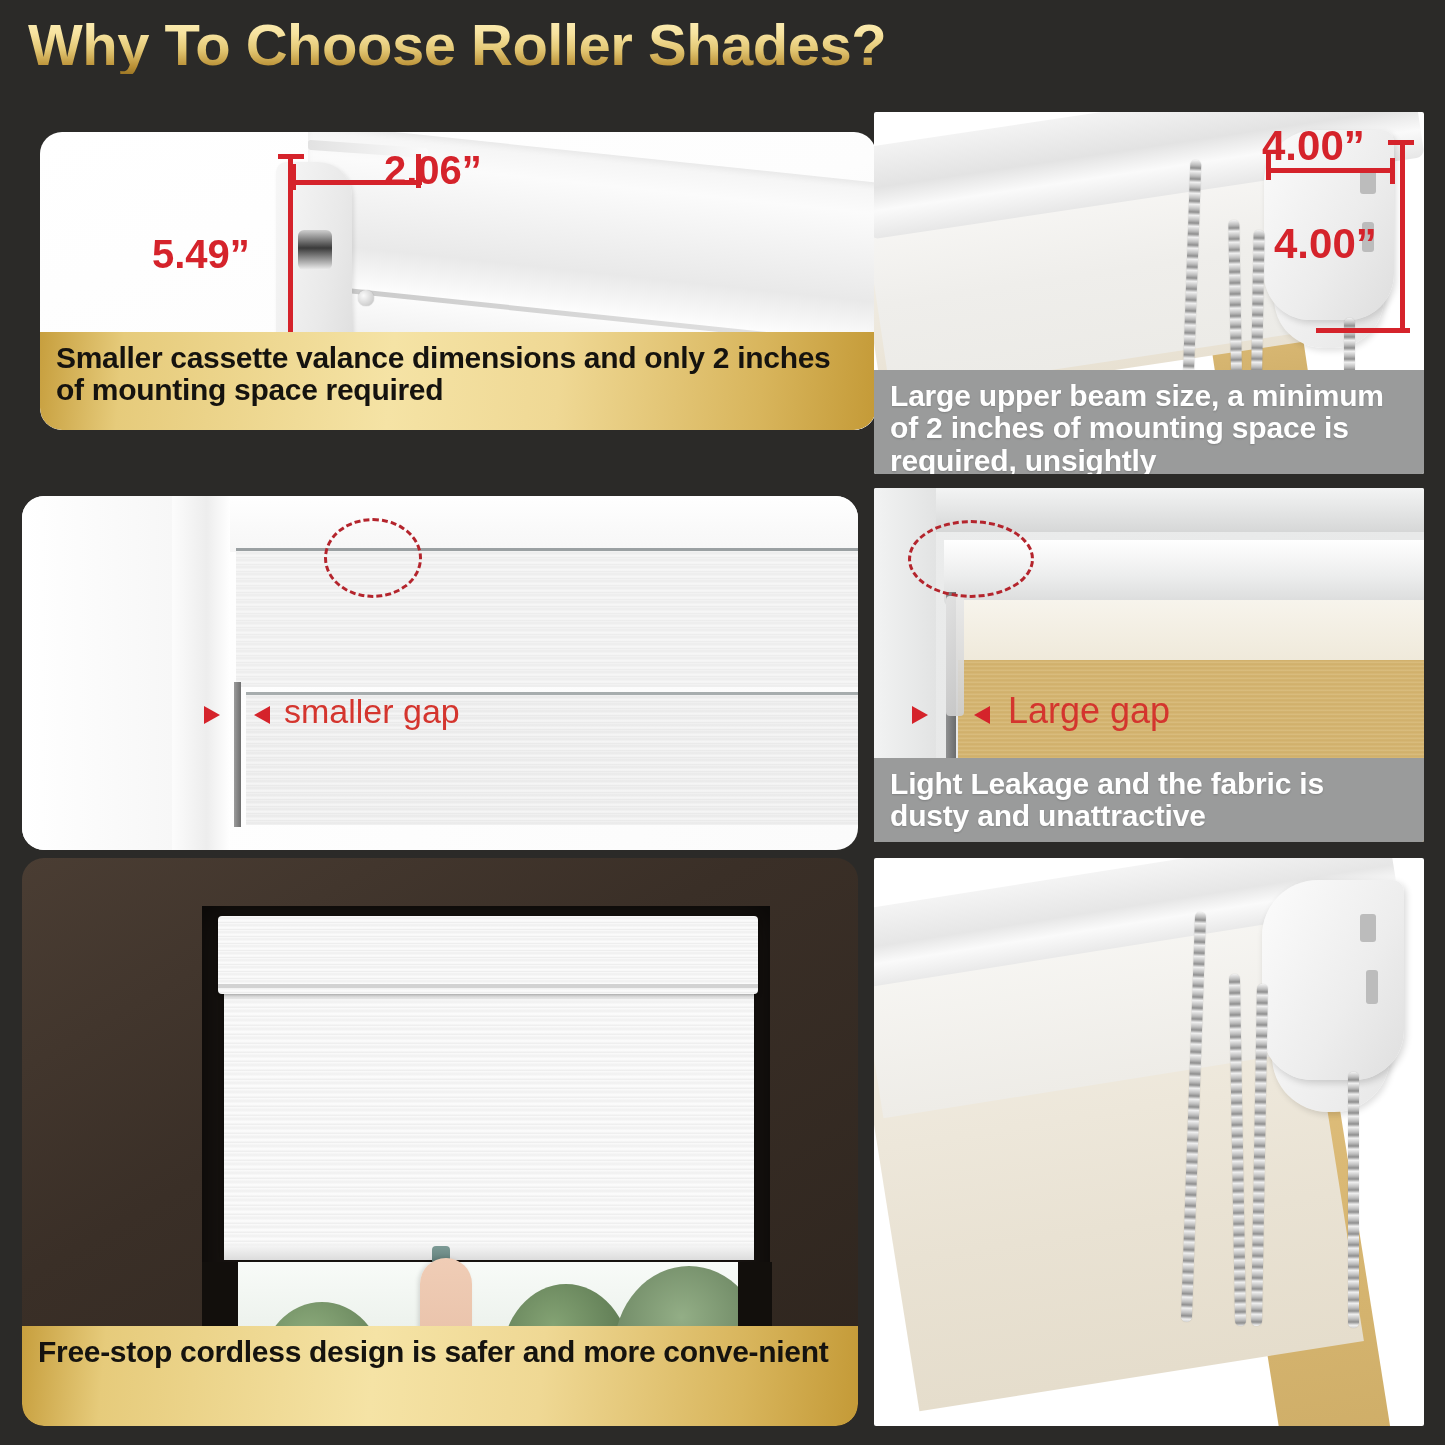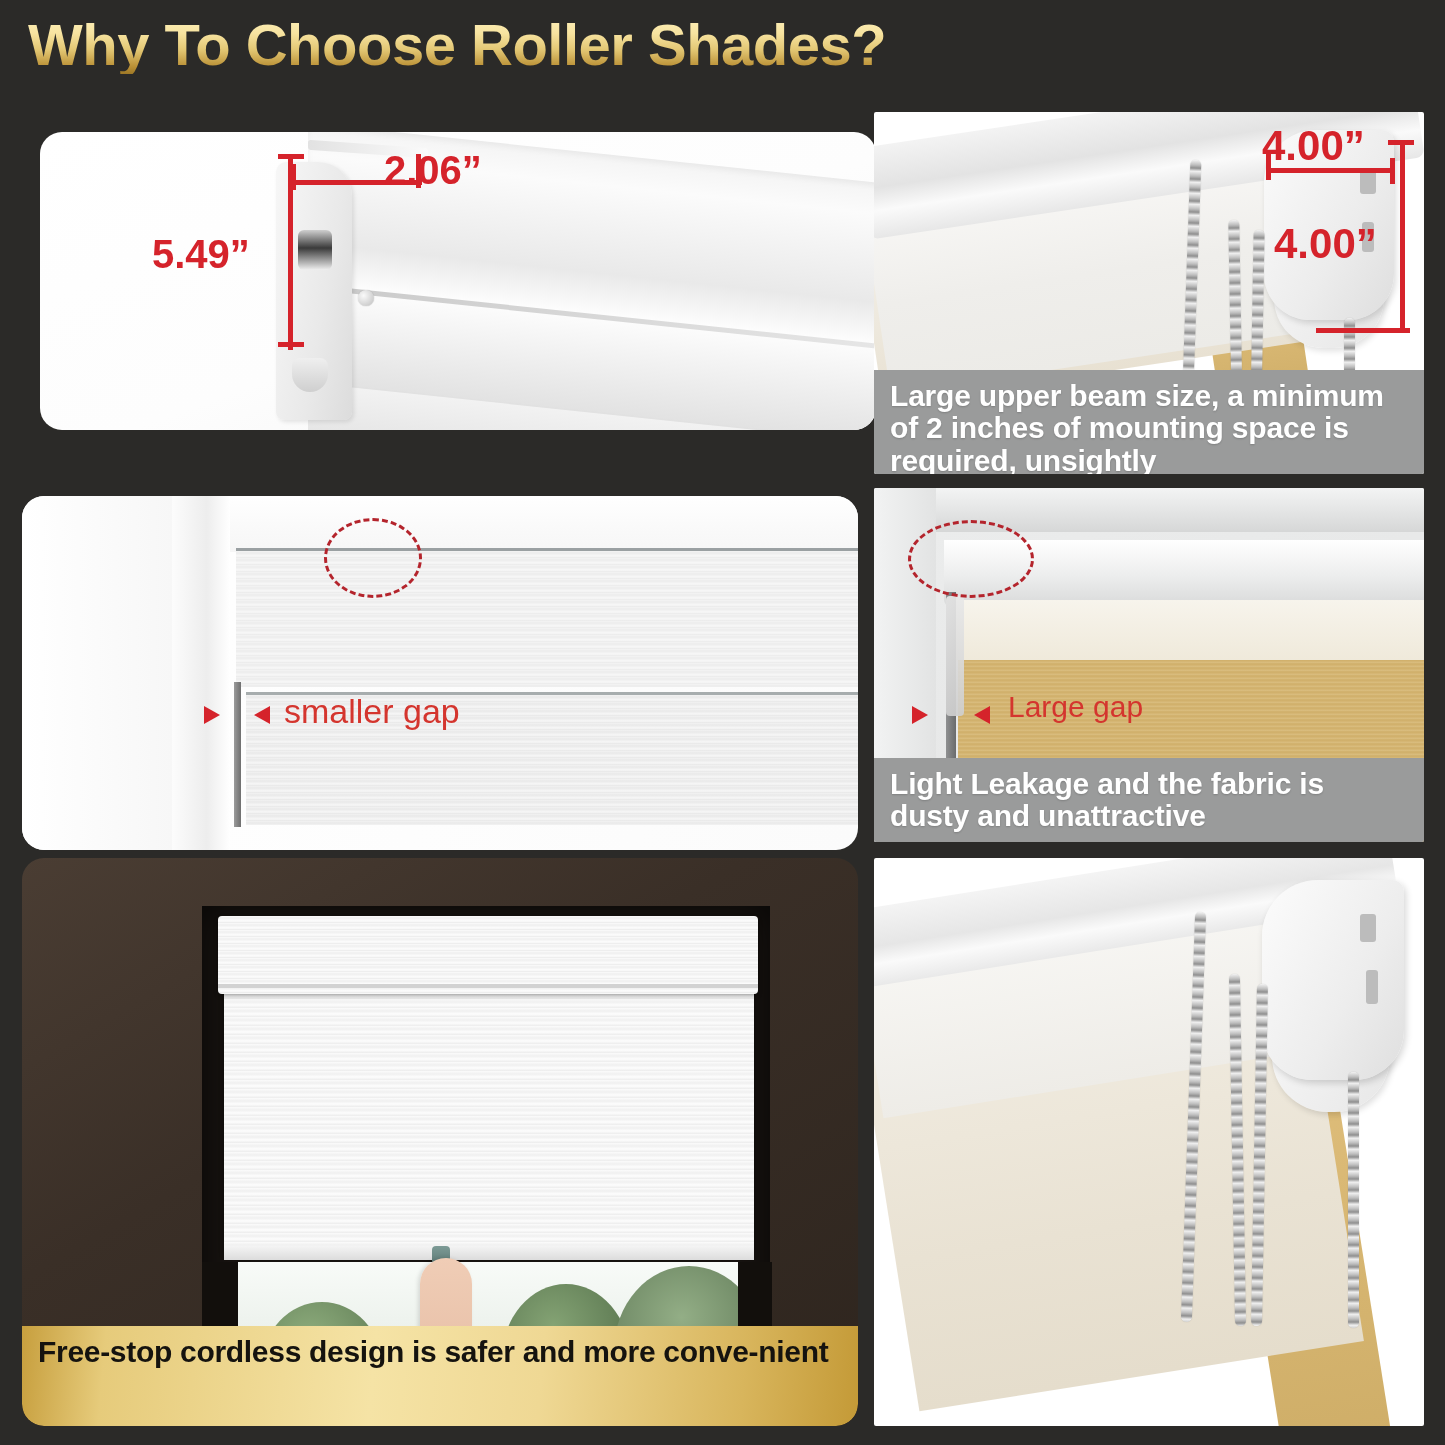--- a/index.html
+++ b/index.html
@@ -249,20 +249,21 @@
     <div class="dim-line" style="left:250px;top:32px;width:6px;height:26px;"></div>
     <div class="dim-line" style="left:250px;top:48px;width:132px;height:5px;"></div>
     <div class="dim-line" style="left:376px;top:22px;width:5px;height:34px;"></div>
     <div class="dim-text" style="left:344px;top:16px;font-size:40px;">2.06”</div>
 
     <div class="dim-line" style="left:248px;top:22px;width:5px;height:196px;"></div>
     <div class="dim-line" style="left:238px;top:22px;width:26px;height:5px;"></div>
     <div class="dim-line" style="left:238px;top:210px;width:26px;height:5px;"></div>
     <div class="dim-text" style="left:112px;top:100px;font-size:40px;">5.49”</div>
   </div>
+  <div class="caption gold">Smaller cassette valance dimensions and only 2 inches of mounting space required</div>
 </div>
 
 <div class="panel right" id="panel-2">
   <div class="photo">
     <div class="p2-fabric-t"></div>
     <div class="p2-fabric-c"></div>
     <div class="p2-fabric-w"></div>
     <div class="p2-tube"></div>
 
     <div class="p2-bracket2"></div>
@@ -312,21 +313,21 @@
     <div class="p4-tube"></div>
     <div class="p4-fabric-w"></div>
     <div class="p4-fabric-t"></div>
     <div class="p4-gapline"></div>
     <div class="p4-clip"></div>
 
     <div class="dash-ellipse" style="left:34px;top:32px;width:120px;height:72px;"></div>
 
     <div class="arrow right" style="left:38px;top:218px;"></div>
     <div class="arrow left" style="left:100px;top:218px;"></div>
-    <div class="ann-text" style="left:134px;top:202px;font-size:30px;">Large gap</div>
+    <div class="ann-text" style="left:134px;top:202px;font-size:36px;">Large gap</div>
   </div>
   <div class="caption gray">Light Leakage and the fabric is dusty and unattractive</div>
 </div>
 
 <div class="panel left" id="panel-5">
   <div class="photo">
     <div class="p5-recess"></div>
     <div class="p5-glass">
       <div class="p5-tree" style="left:28px;top:40px;width:120px;height:130px;background:radial-gradient(circle at 40% 30%,#8fae7e,#4f6b46);"></div>
       <div class="p5-tree" style="left:150px;top:86px;width:96px;height:100px;background:radial-gradient(circle at 45% 35%,#9cba8a,#58734d);"></div>

